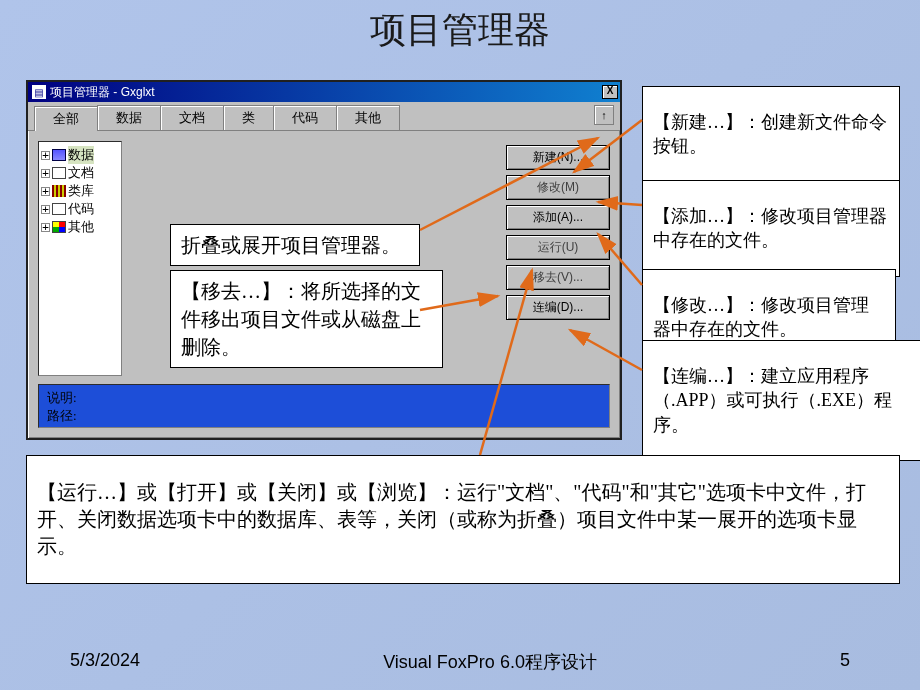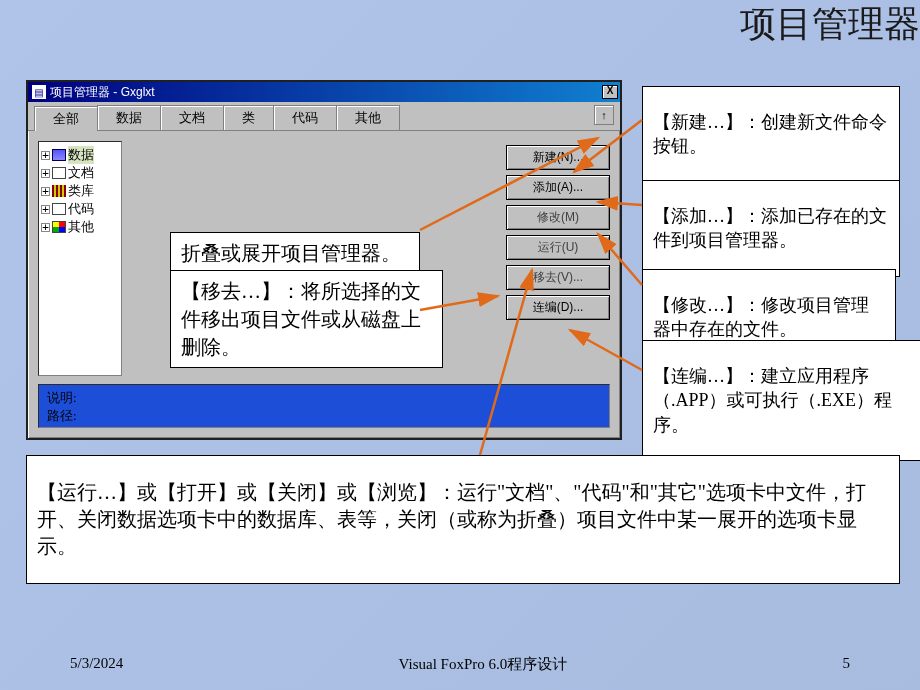--- a/index.html
+++ b/index.html
@@ -4,23 +4,23 @@
 <style>
   * { box-sizing: border-box; margin: 0; padding: 0; }
   body {
     width: 920px; height: 690px;
     background: linear-gradient(135deg, #b0c4ea 0%, #a8bce0 100%);
     font-family: "SimSun", serif;
     position: relative;
     overflow: hidden;
   }
   .slide-title {
-    text-align: right;
+    text-align: center;
     font-size: 36px;
-    padding-top: 0;
+    padding-top: 6px;
     color: #1a1a1a;
   }
   .window {
     position: absolute;
     left: 26px; top: 80px;
     width: 596px; height: 360px;
     background: #c0c0c0;
     border: 2px solid #202020;
     box-shadow: inset 1px 1px #fff, inset -1px -1px #808080;
   }
@@ -98,21 +98,21 @@
   .callout-inline {
     position:absolute; background:#fff;
     border:1.5px solid #000; padding:6px 10px;
     font-size:20px; line-height:1.4;
   }
   svg.arrows { position:absolute; left:0; top:0; width:920px; height:690px; pointer-events:none; }
 
   .footer {
     position:absolute; bottom:16px; left:0; right:0;
     display:flex; justify-content:space-between;
-    padding:0 70px; font-size:15px; font-family:Liberation Serif, serif;
+    padding:0 70px; font-size:18px; font-family:Liberation Sans, sans-serif;
   }
 </style>
 </head>
 <body>
 
 <div class="slide-title">项目管理器</div>
 
 <div class="window">
   <div class="titlebar">
     <span class="icon">▤</span>
@@ -152,38 +152,38 @@
           <span>代码</span>
         </div>
       <div class="tree-row">
           <span class="exp">+</span>
           <span class="ic ic-other"></span>
           <span>其他</span>
         </div>
     </div>
     <div class="btncol">
       <button class="wbtn enabled">新建(N)...</button>
+      <button class="wbtn">修改(M)</button>
       <button class="wbtn enabled">添加(A)...</button>
-      <button class="wbtn">修改(M)</button>
       <button class="wbtn">运行(U)</button>
       <button class="wbtn">移去(V)...</button>
       <button class="wbtn enabled">连编(D)...</button>
     </div>
   </div>
   <div class="statusarea">
     <div>说明:</div>
     <div>路径:</div>
   </div>
 </div>
 
-<div class="callout-inline" style="left:170px; top:232px; width:250px;">折叠或展开项目管理器。</div>
+<div class="callout-inline" style="left:170px; top:224px; width:250px;">折叠或展开项目管理器。</div>
 <div class="callout-inline" style="left:170px; top:270px; width:273px;">【移去…】：将所选择的文件移出项目文件或从磁盘上删除。</div>
 
 <div class="callout" style="left:642px; top:86px; width:258px;">【新建…】：创建新文件命令按钮。</div>
-<div class="callout" style="left:642px; top:180px; width:258px;">【添加…】：添加已存在的文件到项目管理器。</div>
+<div class="callout" style="left:642px; top:180px; width:258px;">【添加…】：修改项目管理器中存在的文件。</div>
 <div class="callout" style="left:642px; top:258px; width:254px;margin-top:11px;">【修改…】：修改项目管理器中存在的文件。</div>
 <div class="callout" style="left:642px; top:340px; width:293px;">【连编…】：建立应用程序（.APP）或可执行（.EXE）程序。</div>
 
 <div class="callout" style="left:26px; top:455px; width:874px; font-size:20px;">【运行…】或【打开】或【关闭】或【浏览】：运行"文档"、"代码"和"其它"选项卡中文件，打开、关闭数据选项卡中的数据库、表等，关闭（或称为折叠）项目文件中某一展开的选项卡显示。</div>
 
 <svg class="arrows">
   <defs>
     <marker id="ah" markerWidth="10" markerHeight="10" refX="8" refY="3" orient="auto">
       <path d="M0,0 L9,3 L0,6 Z" fill="#e06a1a"></path>
     </marker>

